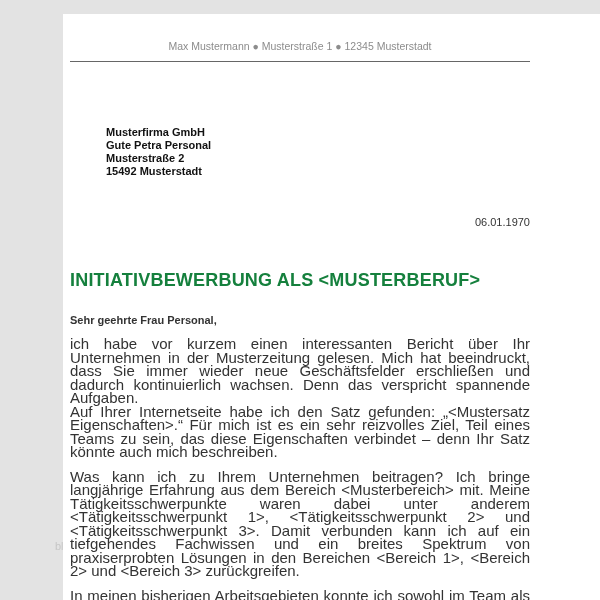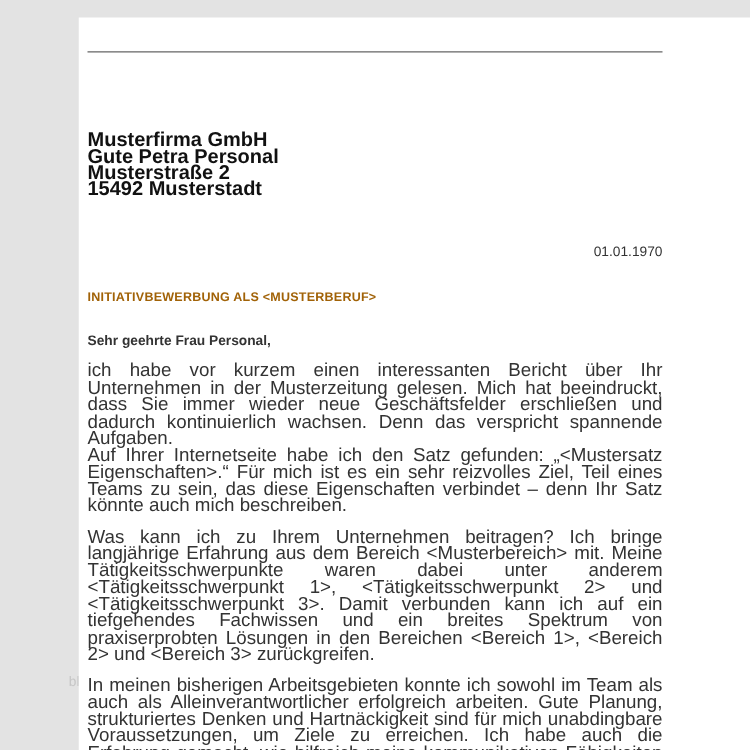--- a/index.html
+++ b/index.html
@@ -37,34 +37,35 @@
   .separator {
     border: none;
     border-top: 1px solid #666666;
     margin-top: 5px;
     width: 100%;
   }
   .recipient {
     margin-top: 64px;
     font-weight: bold;
     color: #111111;
-    font-size: 16px;
+    font-size: 11px;
     line-height: 13px;
+    margin-left: 36px;
   }
   .date-line {
     margin-top: 38px;
     text-align: right;
     color: #333333;
     font-size: 11px;
   }
   .subject {
-    margin-top: 25px;
+    margin-top: 42px;
     font-weight: bold;
-    color: #a16207;
-    font-size: 10px;
+    color: #15803d;
+    font-size: 18px;
     letter-spacing: 0.2px;
   }
   .salutation {
     margin-top: 23px;
     color: #333333;
     font-size: 11px;
     font-weight: bold;
   }
   .body-text p {
     margin-top: 11px;
@@ -86,32 +87,33 @@
 </head>
 <body>
 
 <div class="viewport">
   <span class="watermark">blog</span>
 
   <div class="page">
     <div class="content">
 
       <div class="contact-header">
+        <div>Max Mustermann ● Musterstraße 1 ● 12345 Musterstadt</div>
       </div>
 
       <hr class="separator">
 
       <div class="recipient">
         <div>Musterfirma GmbH</div>
         <div>Gute Petra Personal</div>
         <div>Musterstraße 2</div>
         <div>15492 Musterstadt</div>
       </div>
 
-      <div class="date-line">01.01.1970</div>
+      <div class="date-line">06.01.1970</div>
 
       <div class="subject">INITIATIVBEWERBUNG ALS &lt;MUSTERBERUF&gt;</div>
 
       <div class="salutation">Sehr geehrte Frau Personal,</div>
 
       <div class="body-text">
         <p>ich habe vor kurzem einen interessanten Bericht über Ihr Unternehmen in der Musterzeitung gelesen. Mich hat beeindruckt, dass Sie immer wieder neue Geschäftsfelder erschließen und dadurch kontinuierlich wachsen. Denn das verspricht spannende Aufgaben.
 Auf Ihrer Internetseite habe ich den Satz gefunden: „&lt;Mustersatz Eigenschaften&gt;.“ Für mich ist es ein sehr reizvolles Ziel, Teil eines Teams zu sein, das diese Eigenschaften verbindet – denn Ihr Satz könnte auch mich beschreiben.</p>
         <p>Was kann ich zu Ihrem Unternehmen beitragen? Ich bringe langjährige Erfahrung aus dem Bereich &lt;Musterbereich&gt; mit. Meine Tätigkeitsschwerpunkte waren dabei unter anderem &lt;Tätigkeitsschwerpunkt 1&gt;, &lt;Tätigkeitsschwerpunkt 2&gt; und &lt;Tätigkeitsschwerpunkt 3&gt;. Damit verbunden kann ich auf ein tiefgehendes Fachwissen und ein breites Spektrum von praxiserprobten Lösungen in den Bereichen &lt;Bereich 1&gt;, &lt;Bereich 2&gt; und &lt;Bereich 3&gt; zurückgreifen.</p>
         <p>In meinen bisherigen Arbeitsgebieten konnte ich sowohl im Team als auch als Alleinverantwortlicher erfolgreich arbeiten. Gute Planung, strukturiertes Denken und Hartnäckigkeit sind für mich unabdingbare Voraussetzungen, um Ziele zu erreichen. Ich habe auch die Erfahrung gemacht, wie hilfreich meine kommunikativen Fähigkeiten in allen Situationen des Berufsalltages sind, vor allem aber, wenn es darum geht, Probleme zu bewältigen.</p>

